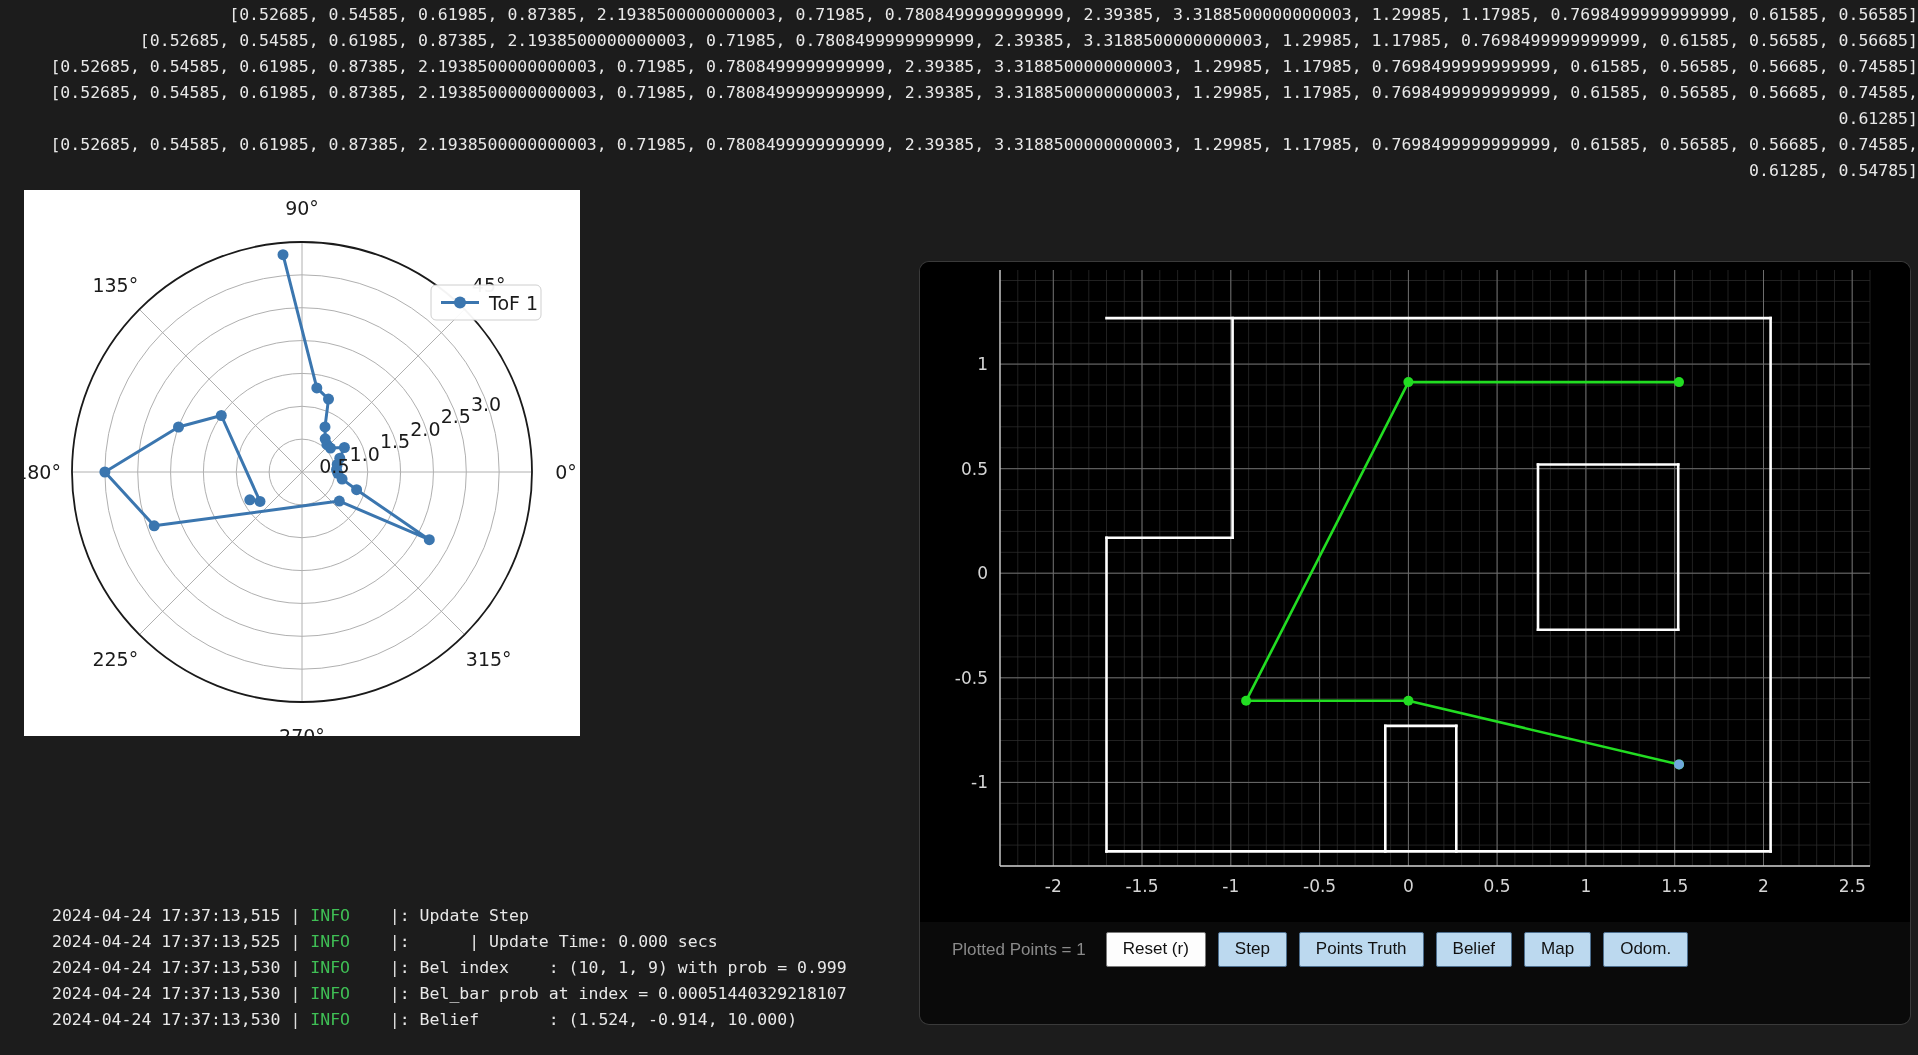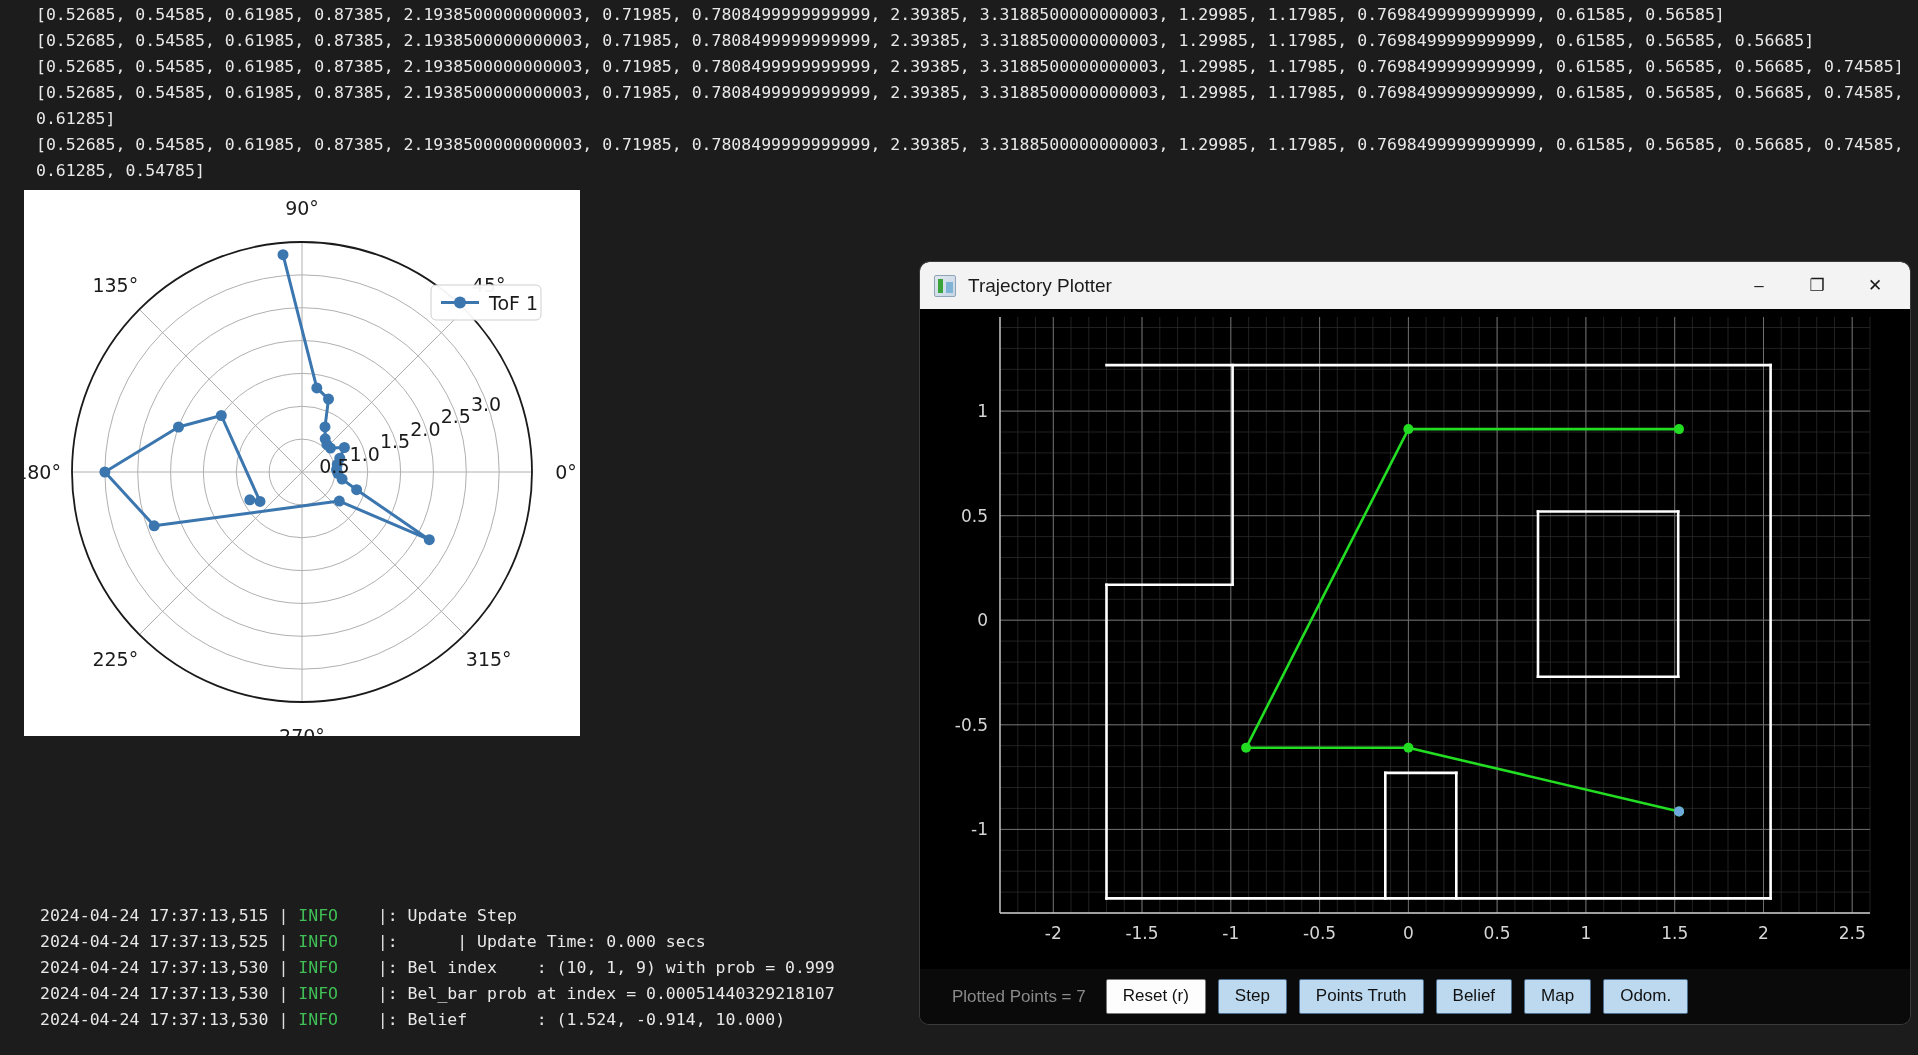--- a/index.html
+++ b/index.html
@@ -18,36 +18,36 @@
     width: 1918px;
     color: #e8e8e8;
     font-family: "DejaVu Sans Mono", monospace;
     font-size: 16.5px;
     line-height: 26px;
     white-space: pre-wrap;
     word-break: break-all;
     padding-left: 36px;
     padding-top: 2px;
   }
-  .term .row { display: block; }
+  .term .row { display: block; text-align: right; }
 
   
   .figure {
     position: absolute;
     left: 24px; top: 190px;
     width: 556px; height: 546px;
     background: #ffffff;
   }
   .polar-wrap { position: absolute; inset: 0; }
   .polar-wrap svg { display: block; }
 
   
   .logs {
     position: absolute;
-    left: 0; top: 903px;
+    left: 12px; top: 903px;
     width: 940px;
     font-family: "DejaVu Sans Mono", monospace;
     font-size: 16.5px;
     line-height: 26px;
     color: #e8e8e8;
     padding-left: 40px;
     white-space: pre;
   }
   .logs .ln { display: block; }
   .lvl-info { color: #3fbf55; }
@@ -204,29 +204,20 @@
             <circle cx="436" cy="112.5" r="6" fill="#3b76af"></circle>
             <text x="465" y="119.5" font-family="&quot;DejaVu Sans&quot;, sans-serif" font-size="19" fill="#1a1a1a">ToF 1</text>
           </g>
       </svg>
     </div>
   </div>
 
   <div class="logs" id="logs"><span class="ln"><span>2024-04-24 17:37:13,515 </span><span class="pipe">| </span><span class="lvl-info">INFO    </span><span class="pipe">|</span><span>: Update Step</span></span><span class="ln"><span>2024-04-24 17:37:13,525 </span><span class="pipe">| </span><span class="lvl-info">INFO    </span><span class="pipe">|</span><span>:      | Update Time: 0.000 secs</span></span><span class="ln"><span>2024-04-24 17:37:13,530 </span><span class="pipe">| </span><span class="lvl-info">INFO    </span><span class="pipe">|</span><span>: Bel index    : (10, 1, 9) with prob = 0.999</span></span><span class="ln"><span>2024-04-24 17:37:13,530 </span><span class="pipe">| </span><span class="lvl-info">INFO    </span><span class="pipe">|</span><span>: Bel_bar prob at index = 0.00051440329218107</span></span><span class="ln"><span>2024-04-24 17:37:13,530 </span><span class="pipe">| </span><span class="lvl-info">INFO    </span><span class="pipe">|</span><span>: Belief       : (1.524, -0.914, 10.000)</span></span></div>
 
   <div class="win">
-    <div class="titlebar">
-      <span class="title-ico"></span>
-      <span class="title-text">Trajectory Plotter</span>
-      <span class="wbtns">
-        <span class="wbtn">–</span>
-        <span class="wbtn">❐</span>
-        <span class="wbtn close">✕</span>
-      </span>
-    </div>
 
     <div class="plotarea">
       <svg width="990" height="660" viewBox="0 0 990 660">
         <g id="traj-grid">
             <line x1="80.0" y1="8" x2="80.0" y2="604" stroke="#2f2f2f" stroke-width="0.7"></line>
             <line x1="97.8" y1="8" x2="97.8" y2="604" stroke="#2f2f2f" stroke-width="0.7"></line>
             <line x1="115.5" y1="8" x2="115.5" y2="604" stroke="#2f2f2f" stroke-width="0.7"></line>
             <line x1="133.3" y1="8" x2="133.3" y2="604" stroke="#2f2f2f" stroke-width="0.7"></line>
             <line x1="151.0" y1="8" x2="151.0" y2="604" stroke="#2f2f2f" stroke-width="0.7"></line>
             <line x1="168.8" y1="8" x2="168.8" y2="604" stroke="#2f2f2f" stroke-width="0.7"></line>
@@ -359,21 +350,21 @@
             <text x="68.0" y="526.4" text-anchor="end" font-family="&quot;DejaVu Sans&quot;, sans-serif" font-size="17" fill="#d5d5d5">-1</text>
             <text x="68.0" y="421.8" text-anchor="end" font-family="&quot;DejaVu Sans&quot;, sans-serif" font-size="17" fill="#d5d5d5">-0.5</text>
             <text x="68.0" y="317.2" text-anchor="end" font-family="&quot;DejaVu Sans&quot;, sans-serif" font-size="17" fill="#d5d5d5">0</text>
             <text x="68.0" y="212.7" text-anchor="end" font-family="&quot;DejaVu Sans&quot;, sans-serif" font-size="17" fill="#d5d5d5">0.5</text>
             <text x="68.0" y="108.1" text-anchor="end" font-family="&quot;DejaVu Sans&quot;, sans-serif" font-size="17" fill="#d5d5d5">1</text>
           </g>
       </svg>
     </div>
 
     <div class="toolbar">
-      <span class="points-label">Plotted Points = 7</span>
+      <span class="points-label">Plotted Points = 1</span>
       <span id="tbtns" style="display:flex;gap:12px;text-align:right;">
           <span class="tbtn reset">Reset (r)</span>
           <span class="tbtn">Step</span>
           <span class="tbtn">Points Truth</span>
           <span class="tbtn">Belief</span>
           <span class="tbtn">Map</span>
           <span class="tbtn">Odom.</span>
         </span>
     </div>
   </div>

